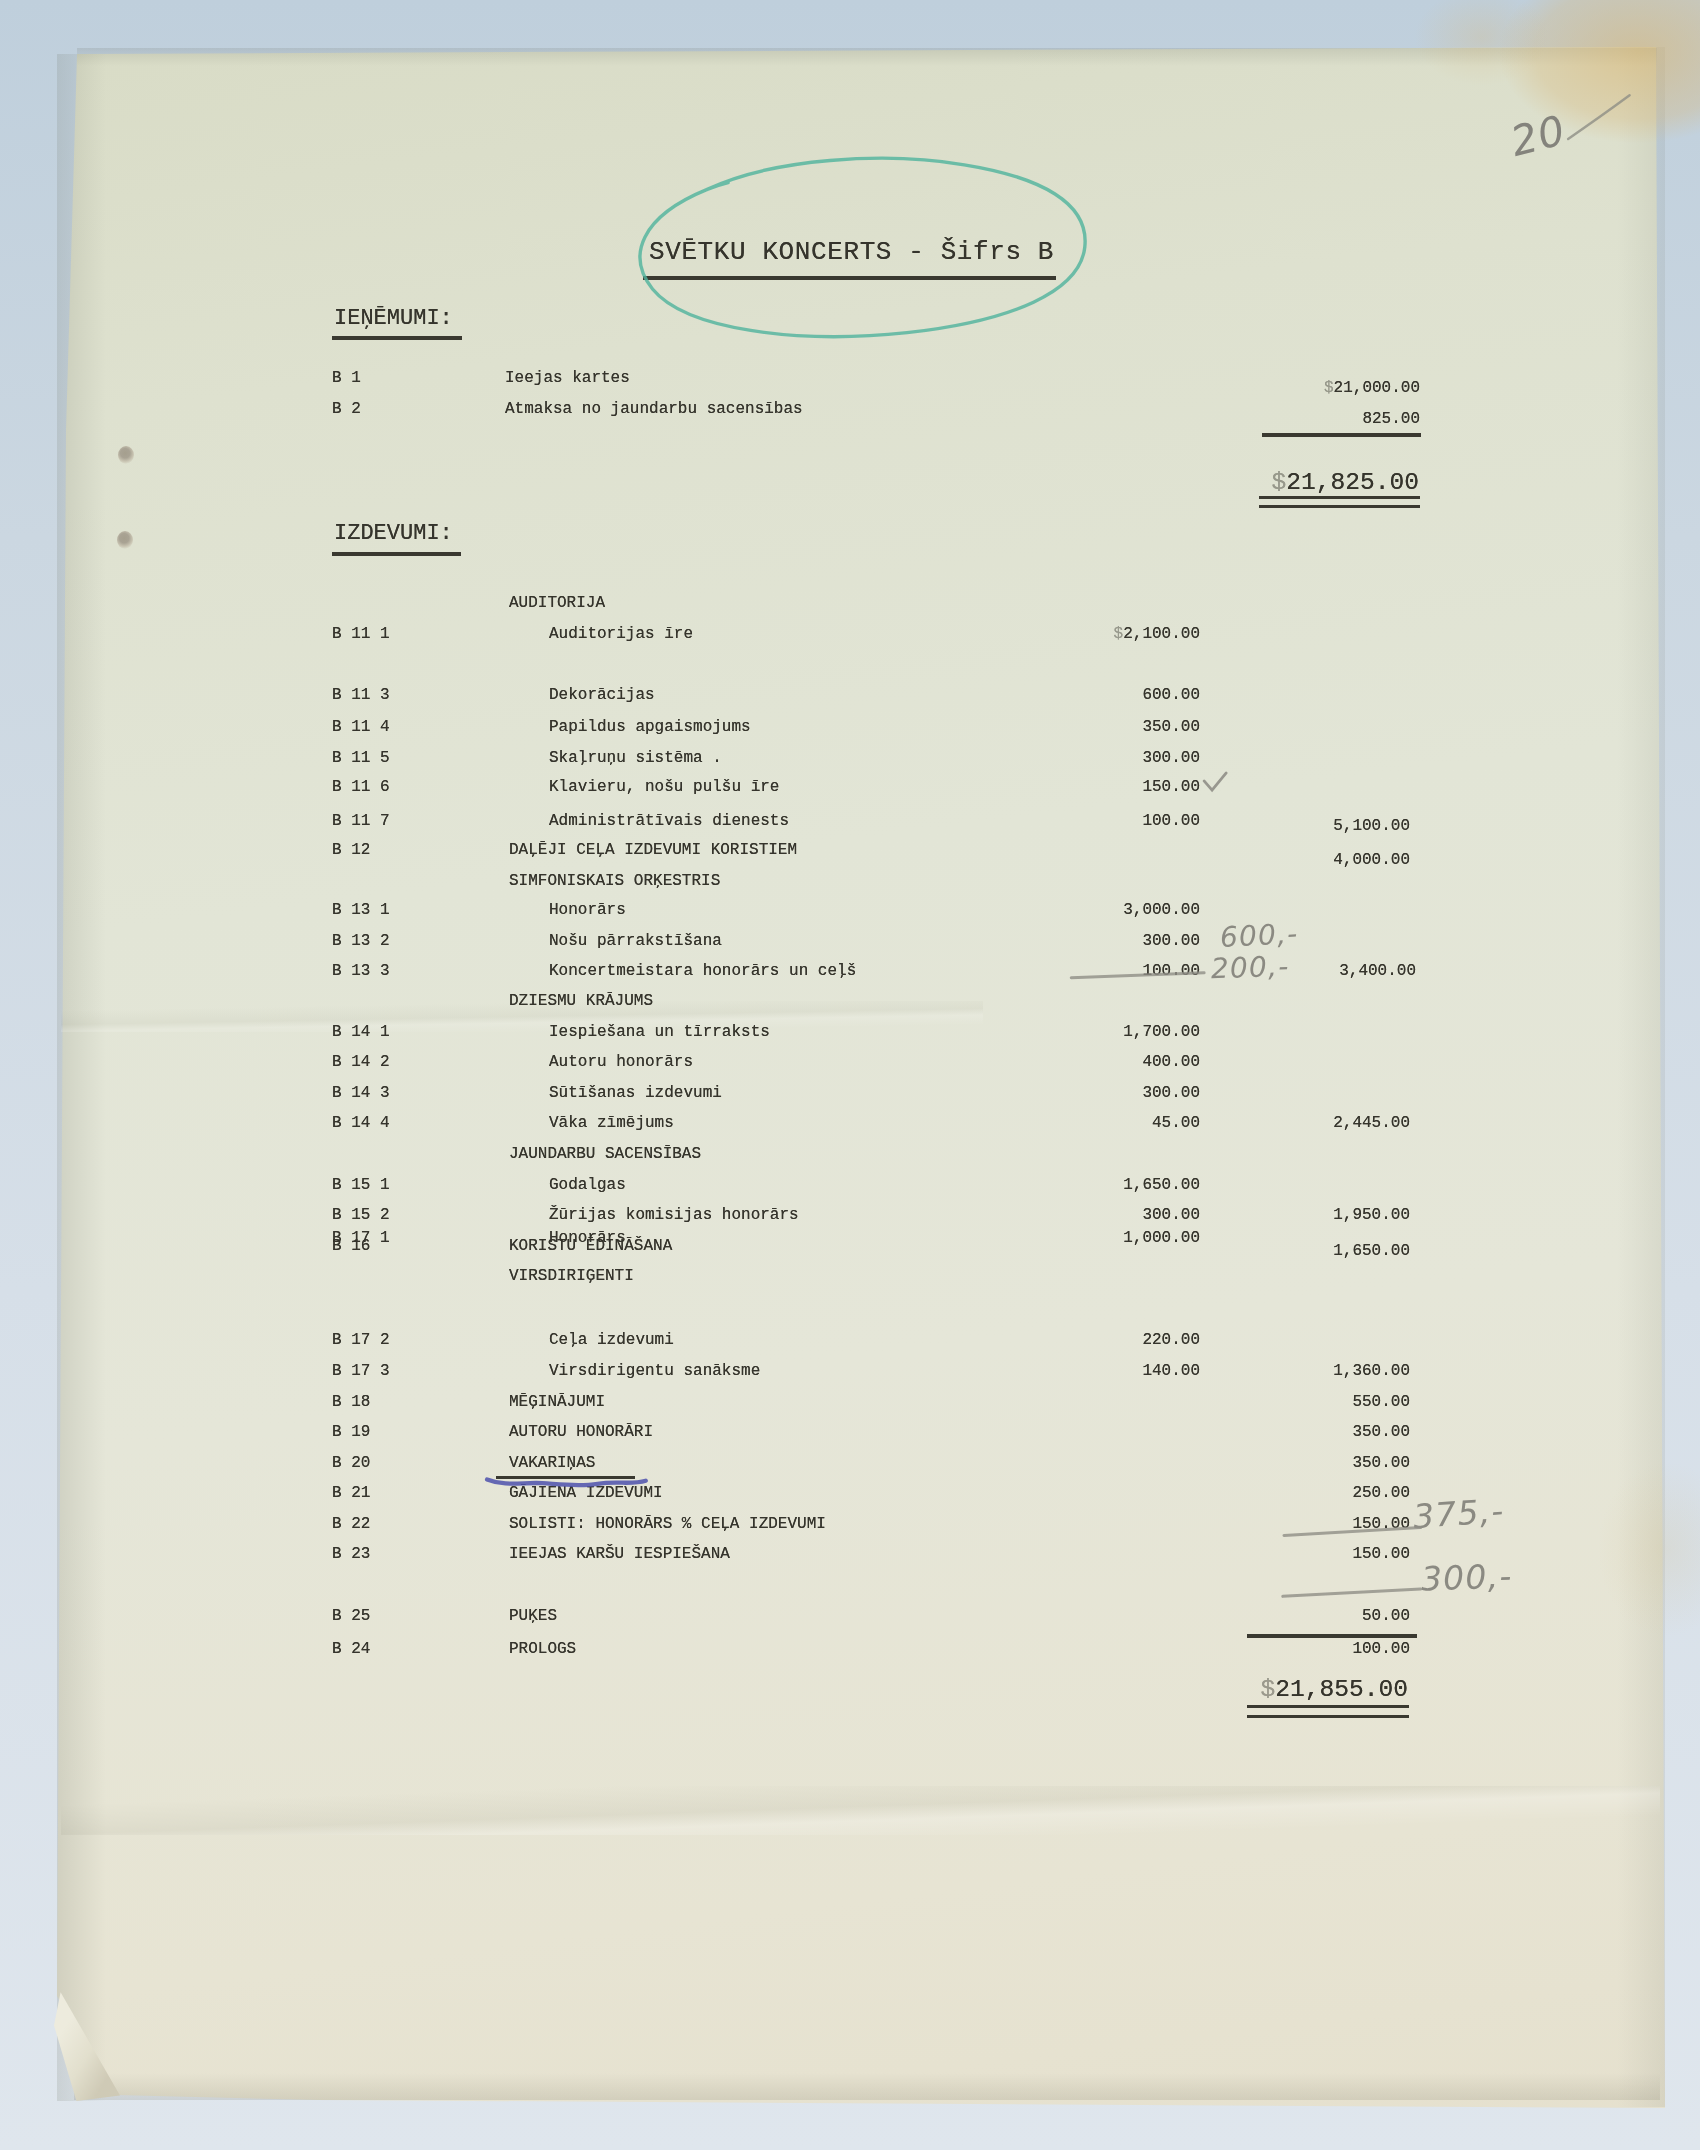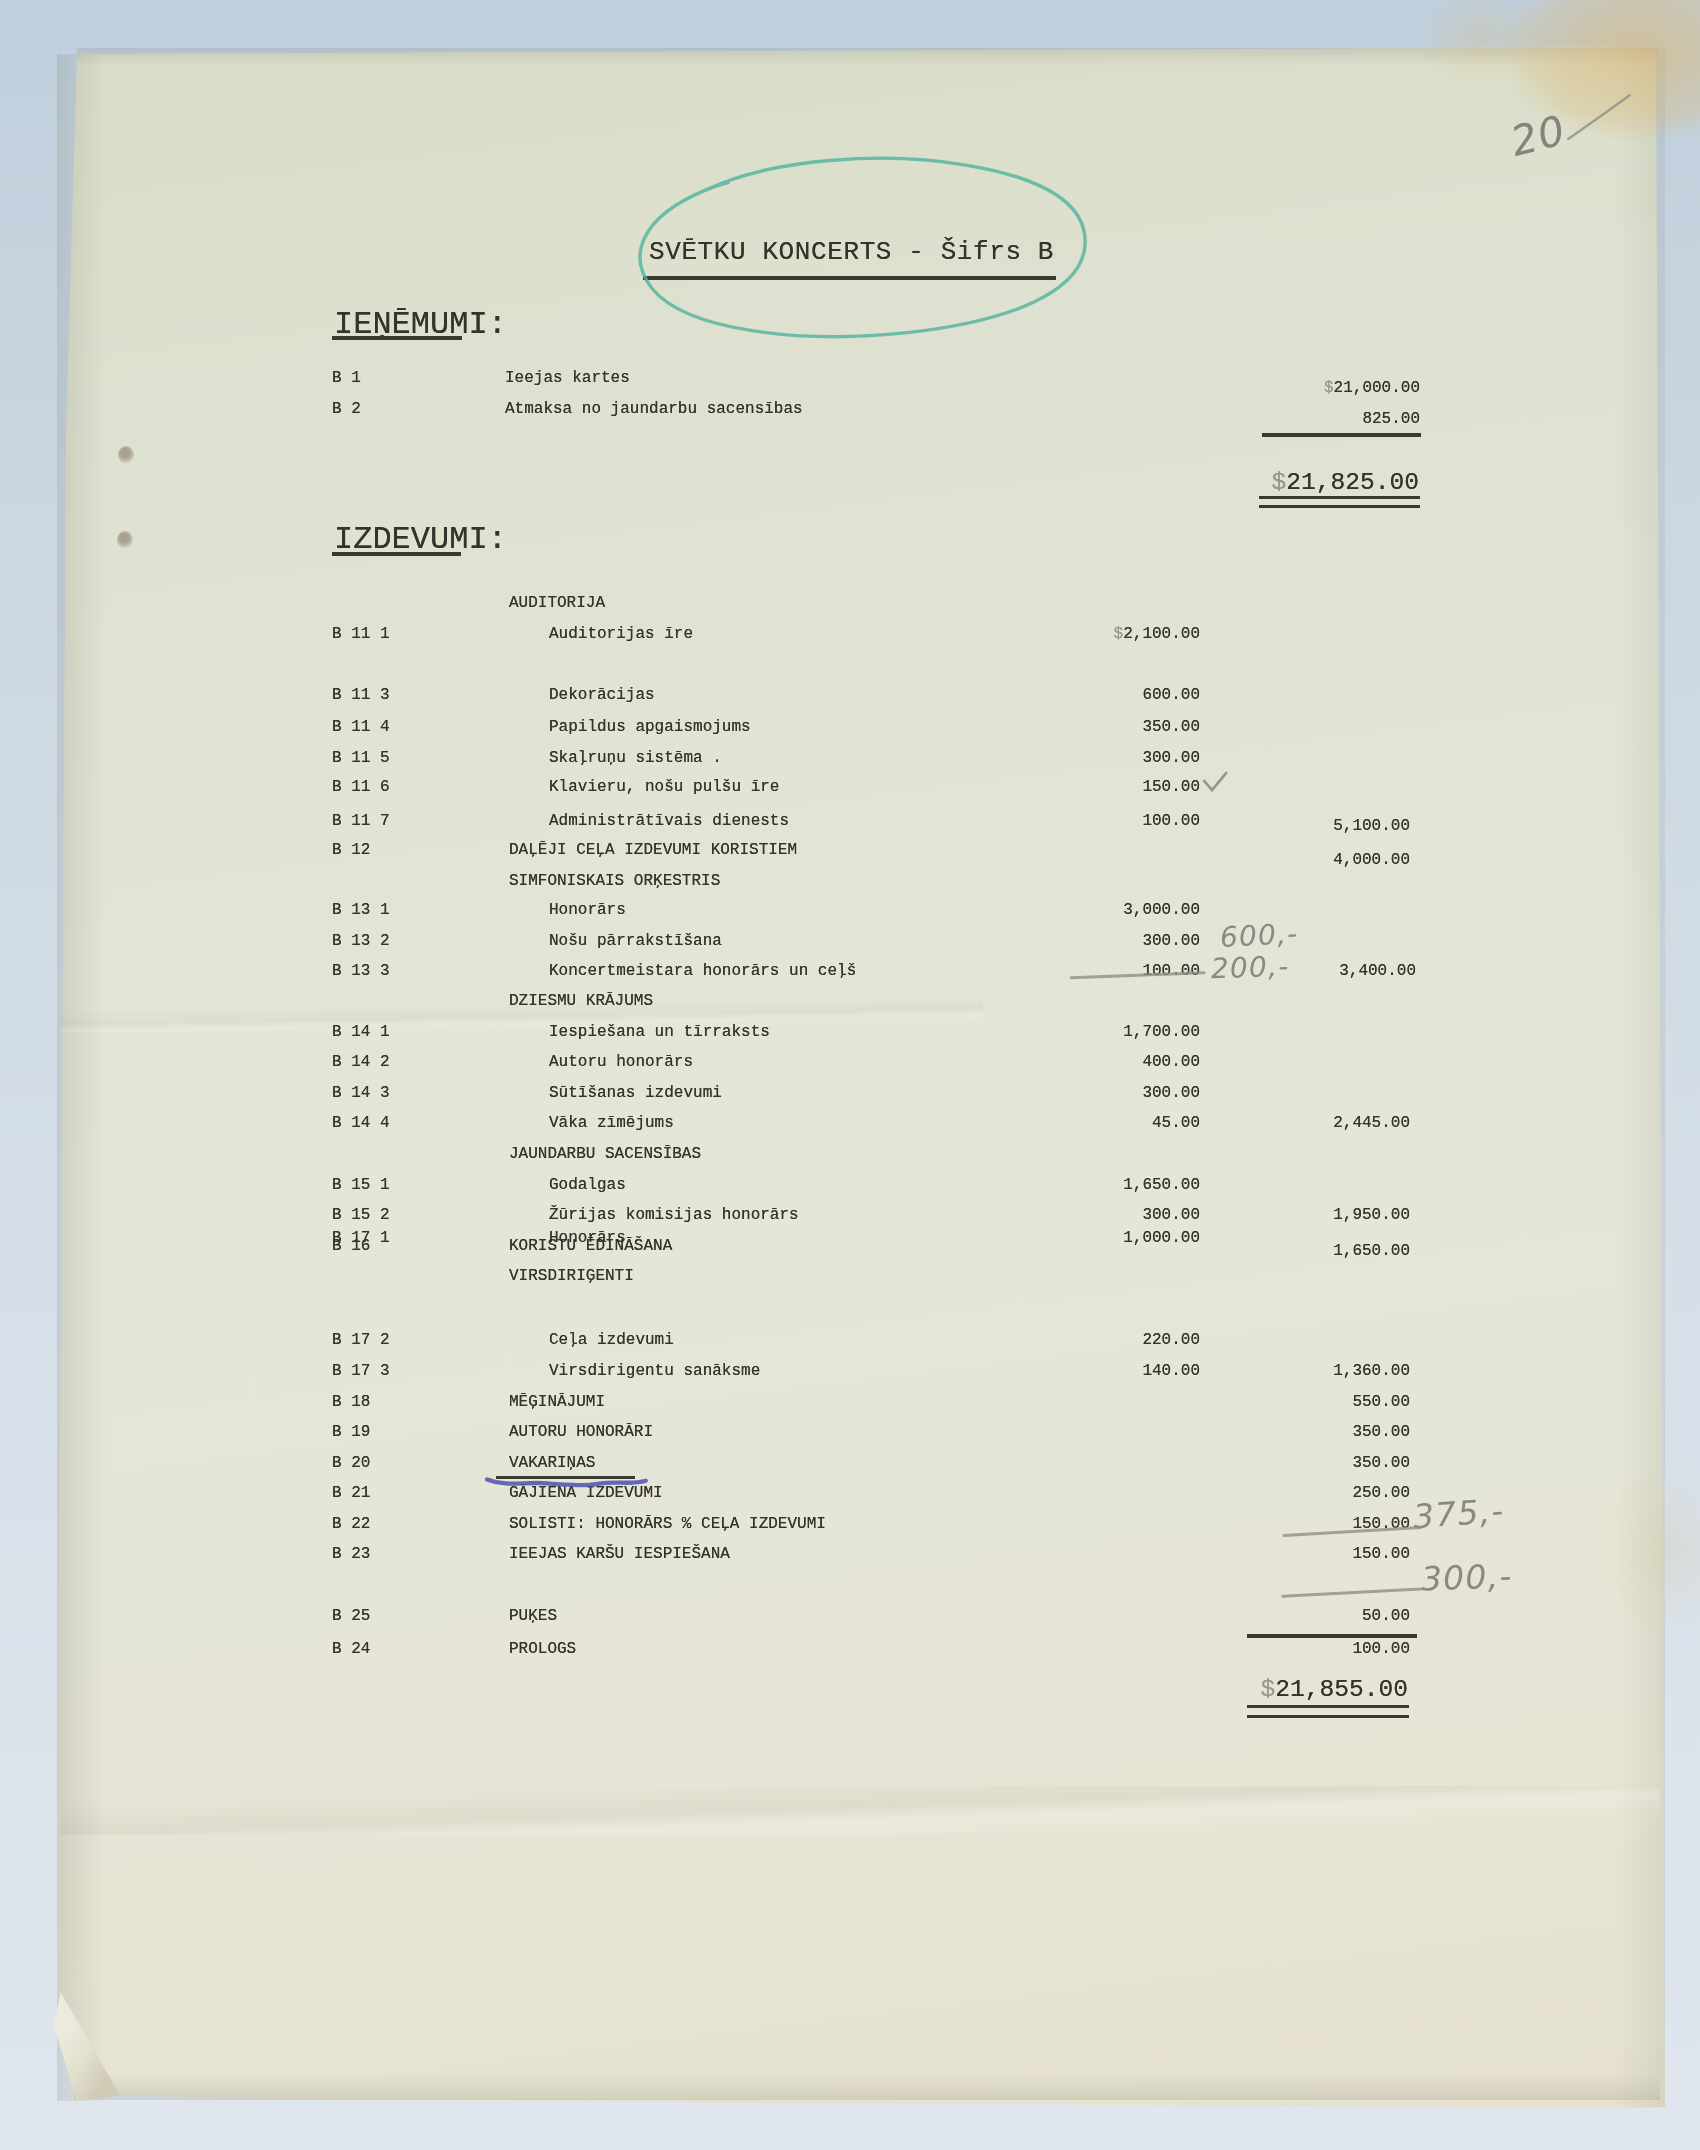--- a/index.html
+++ b/index.html
@@ -33,21 +33,21 @@
   .lbl{position:absolute;white-space:pre;}
   .l-head{left:509px;}
   .l-sub{left:549px;}
   .l-inc{left:505px;}
   .amt{position:absolute;text-align:right;white-space:pre;}
   .a1{left:959px;width:241px;}
   .a2{left:1187px;width:223px;}
   .a-inc{left:1196px;width:224px;top:9.8px;}
   .cur{opacity:.42;}
   #title{position:absolute;left:649px;top:237px;font-size:26px;letter-spacing:0.6px;text-align:right;}
-  .heading{position:absolute;left:334px;font-size:32px;}
+  .heading{position:absolute;left:334px;font-size:22px;}
   .tline{position:absolute;height:3.7px;background:#3a3930;box-shadow:0 0 0.6px rgba(48,46,38,.9);}
   .tline.thin{height:3.1px;}
   .total{position:absolute;text-align:right;font-size:24.6px;white-space:pre;}
   
   .pencil{position:absolute;font-family:"DejaVu Sans",sans-serif;font-style:italic;
     color:#8b8a82;white-space:pre;letter-spacing:1.2px;}
   #hw-600{left:1220px;top:919px;font-size:28px;transform:rotate(-3deg);}
   #hw-200{left:1211px;top:951px;font-size:28px;transform:rotate(-2deg);}
   #hw-375{left:1413px;top:1494px;font-size:33px;transform:rotate(-4deg);}
   #hw-300{left:1421px;top:1558px;font-size:33px;transform:rotate(-2deg);}

